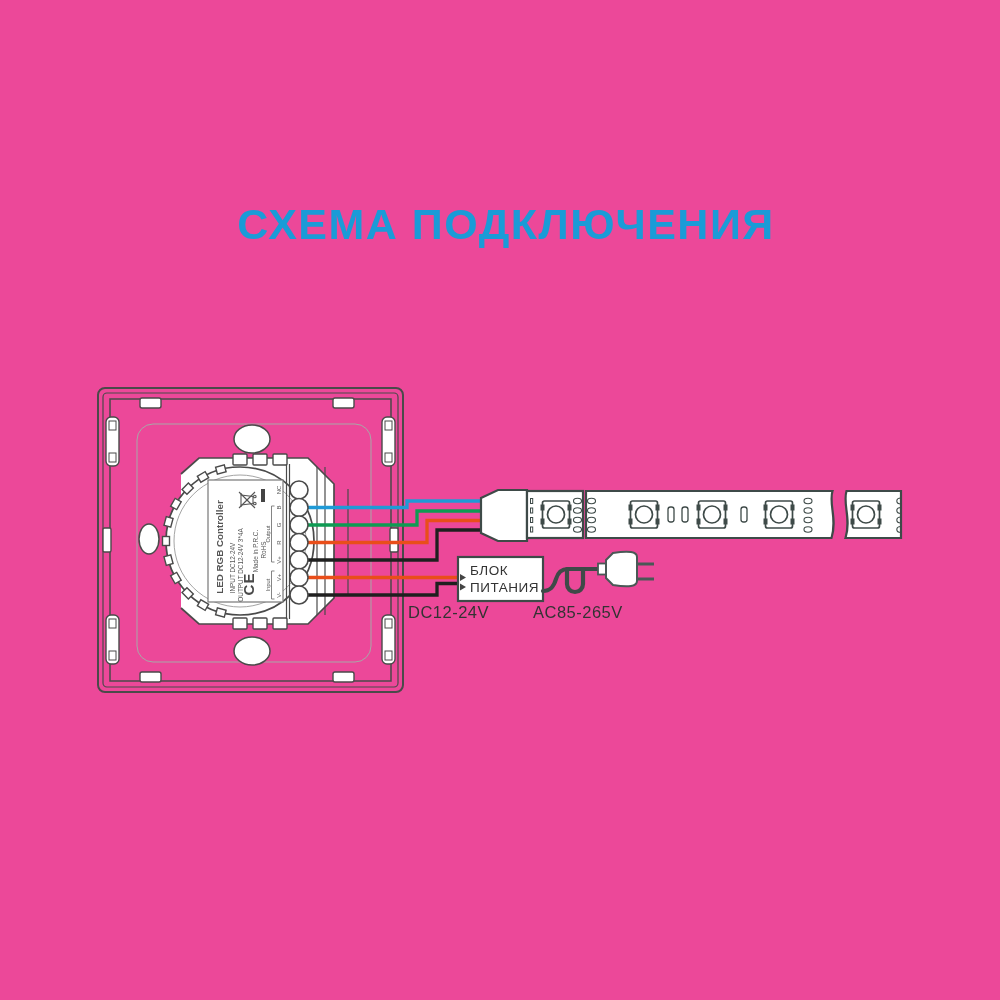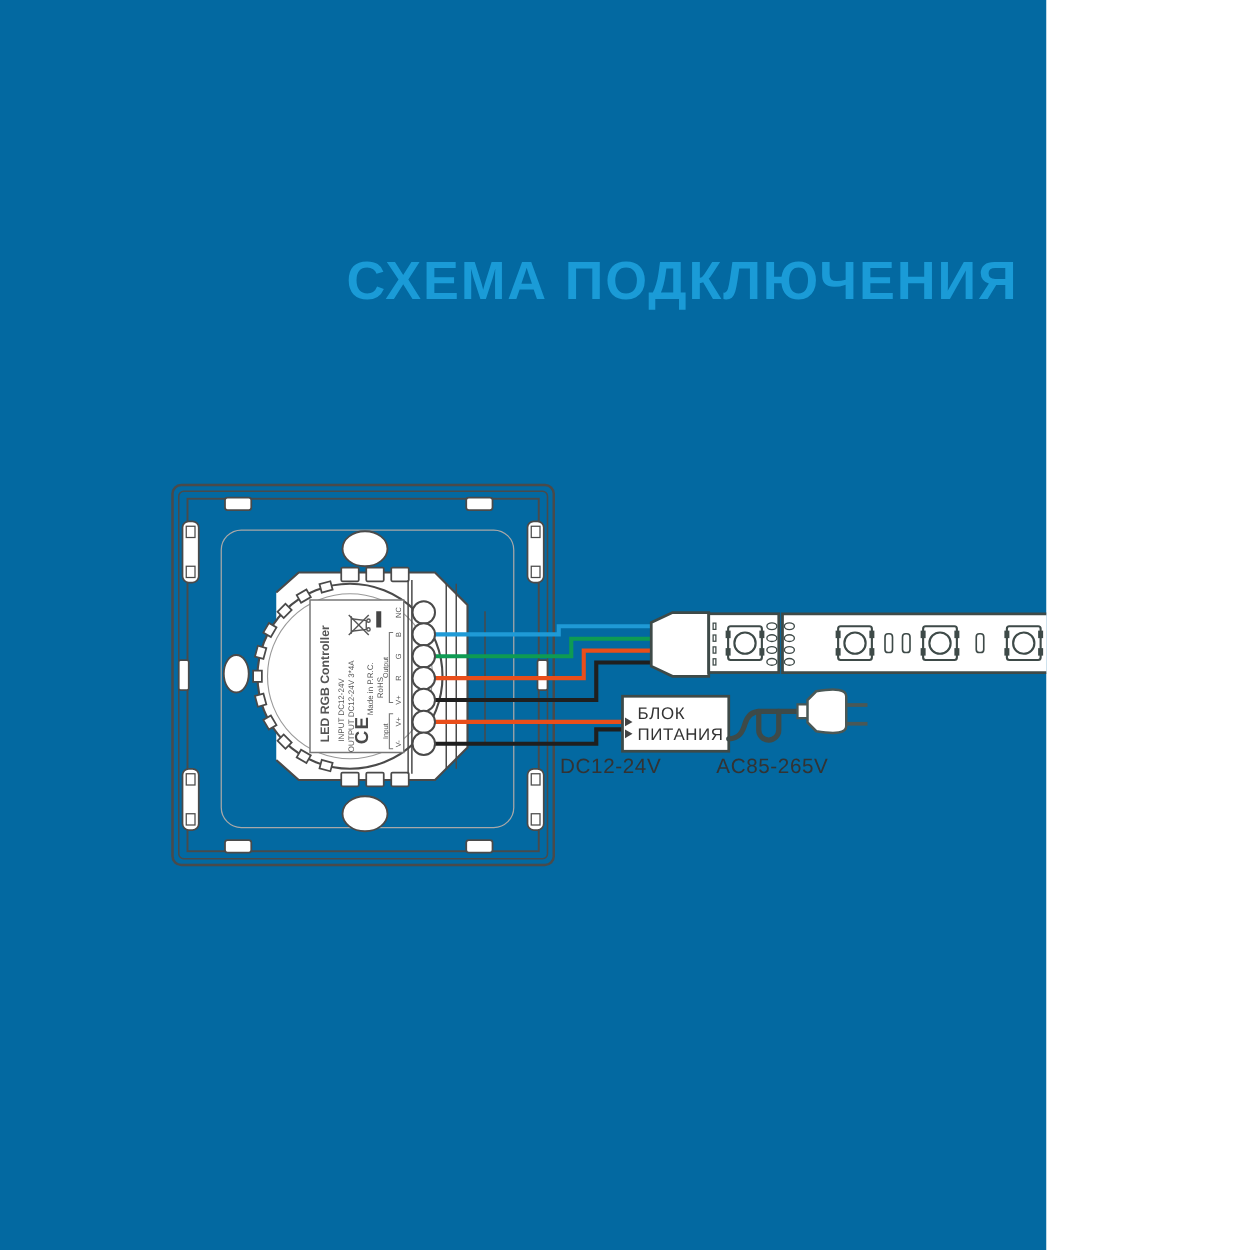--- a/index.html
+++ b/index.html
@@ -1,17 +1,17 @@
 <!DOCTYPE html>
 <html><head>
 <meta charset="utf-8">
 <style>
   html,body{margin:0;padding:0;background:#ffffff;}
-  .page{width:797px;height:1000px;position:relative;background:#0369a1;overflow:hidden;
-        font-family:"Liberation Sans", sans-serif;padding-left:40px;}
+  .page{width:1000px;height:1000px;position:relative;background:#ec4899;overflow:hidden;
+        font-family:"Liberation Sans", sans-serif;}
   svg text{font-family:"Liberation Sans", sans-serif;}
   .title-text{font-weight:bold;letter-spacing:1.5px;}
   .lbl-small{fill:#555;}
   .diagram-label{fill:#333;letter-spacing:.5px;}
 </style>
 </head>
 <body>
 
 <div class="page">
 <svg width="1000" height="1000" viewBox="0 0 1000 1000">

